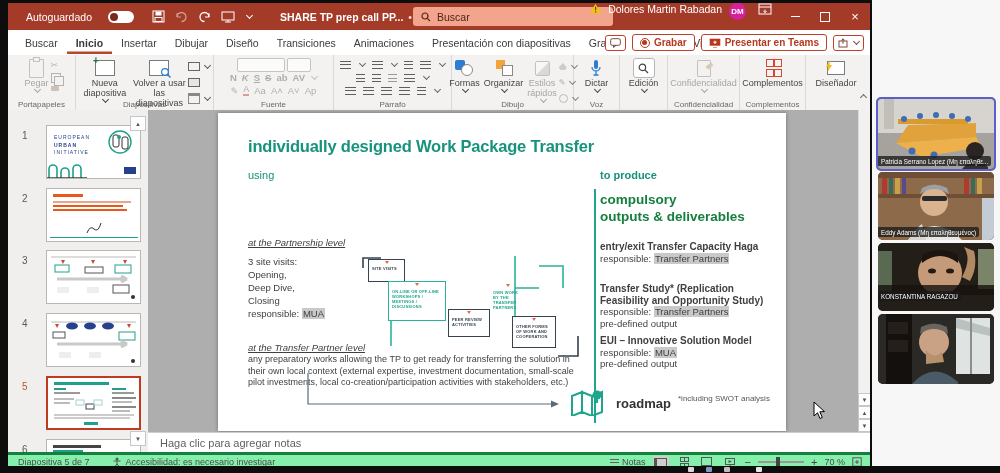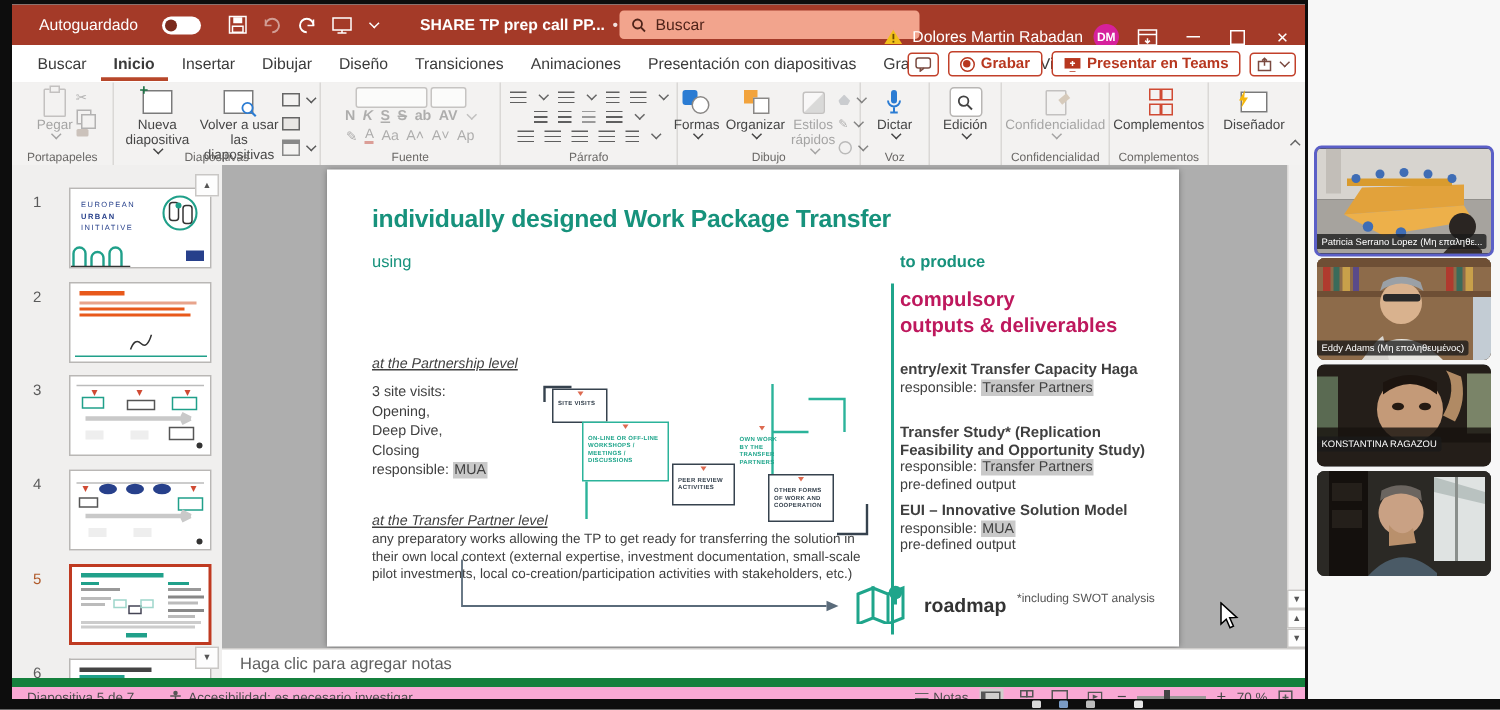--- a/index.html
+++ b/index.html
@@ -47,21 +47,21 @@
   .editor{position:absolute;left:140px;top:107px;width:710px;height:322px;background:#aeaeae}
   .vscroll{position:absolute;left:850px;top:107px;width:12px;height:322px;background:#f2f1f0;border-left:1px solid #dcdad8}
   .slide{position:absolute;left:70px;top:3px;width:568px;height:318px;background:#fff;box-shadow:0 0 4px rgba(0,0,0,.35)}
   .teal{color:#17927c}
   .hl{background:#c9c9c9;padding:0 1px}
   .itund{font-style:italic;text-decoration:underline;color:#3f3f3f}
   .dbox{position:absolute;box-sizing:border-box;font-size:4px;font-weight:bold;line-height:1.25;padding:4px 3px 2px;text-align:left;letter-spacing:.2px}
   .dbox .pin{position:absolute;top:1px;left:50%;margin-left:-2px;width:0;height:0;border-left:2.5px solid transparent;border-right:2.5px solid transparent;border-top:3.5px solid #dd6a50}
   
   .notes{position:absolute;left:140px;top:429px;width:722px;height:20px;background:#fff;border-top:1px solid #cfcdcb;font-size:11px;color:#5f5f5f;display:flex;align-items:center;padding-left:12px;box-sizing:border-box}
-  .status{position:absolute;left:0;top:449px;width:862px;height:14px;background:#f9a8d4;border-top:6px solid #15803d;font-size:9px;color:#4b4b4b;display:flex;align-items:center}
+  .status{position:absolute;left:0;top:449px;width:862px;height:14px;background:#86efac;border-top:3px solid #15803d;font-size:9px;color:#4b4b4b;display:flex;align-items:center}
   .vicon{width:16px;height:12px;display:flex;align-items:center;justify-content:center;font-size:8px;color:#555}
   
   .teams{position:absolute;left:872px;top:0;width:128px;height:466px;background:#f7f7f7}
   .vtile{position:absolute;left:6px;width:116px;border-radius:5px;overflow:hidden;background:#222}
   .vlabel{position:absolute;left:0;bottom:3px;max-width:112px;background:rgba(25,25,25,.78);color:#fff;font-size:6.3px;padding:1.5px 3px;white-space:nowrap;overflow:hidden;border-radius:0 2px 2px 0}
   .blackbar{position:absolute;left:0;top:466px;width:1000px;height:7px;background:#0d0d0d}
   .tki{position:absolute;top:467px;width:6px;height:5px;border-radius:1px}
 </style>
 </head>
 <body>
@@ -96,21 +96,21 @@
     <span class="txt" style="margin:0 5px;opacity:.85">•</span>
     <span class="txt" style="opacity:.9">Guardado en Este PC</span>
     <span class="cv" style="color:#fff;margin-left:4px"></span>
     <div class="search">
       <svg width="10" height="10" viewBox="0 0 10 10">
           <circle cx="4" cy="4" r="3" fill="none" stroke="#50241a" stroke-width="1.2"></circle>
           <path d="M6.3 6.3 L9 9" stroke="#50241a" stroke-width="1.2"></path>
         </svg>
       <span>Buscar</span>
     </div>
-    <div style="position:absolute;right:0;top:0;height:43px;display:flex;align-items:center">
+    <div style="position:absolute;right:0;top:0;height:43px;display:flex;align-items:flex-start">
       <svg width="13" height="11" viewBox="0 0 13 11" style="margin-right:6px">
           <path d="M6.5 0.8 L12.4 10.4 L0.6 10.4 Z" fill="#f2c01a"></path>
           <rect x="6" y="3.6" width="1.2" height="3.6" fill="#6b4d00"></rect>
           <rect x="6" y="8.2" width="1.2" height="1.2" fill="#6b4d00"></rect>
         </svg>
       <span class="txt" style="margin-right:7px">Dolores Martin Rabadan</span>
       <span class="avatar">DM</span>
       <svg width="14" height="12" viewBox="0 0 14 12" style="margin:0 8px 0 12px">
           <rect x="1" y="1" width="12" height="10" fill="none" stroke="#fff"></rect>
           <path d="M1 4 h12" stroke="#fff"></path>
@@ -494,21 +494,21 @@
     </div>
     <div class="sbbtn" style="right:2px;top:6px">▲</div>
     <div class="sbbtn" style="right:2px;bottom:6px">▼</div>
   </div>
 
   <div class="editor">
     <div class="slide">
       <div class="abs teal" style="left:30px;top:24px;font-size:16.5px;font-weight:bold;letter-spacing:-.2px">individually designed Work Package Transfer</div>
       <div class="abs teal" style="left:30px;top:56px;font-size:11px;font-weight:normal">using</div>
       <div class="abs teal" style="left:382px;top:56px;font-size:11px;font-weight:bold">to produce</div>
-      <div class="abs" style="left:382px;top:78px;font-size:13.5px;font-weight:bold;color:#be185d;line-height:17px">
+      <div class="abs" style="left:382px;top:78px;font-size:13.5px;font-weight:bold;color:#15803d;line-height:17px">
         <div>compulsory</div>
         <div>outputs &amp; deliverables</div>
       </div>
       <div class="abs" style="left:376px;top:76px;width:1.5px;height:234px;background:#1fa58b"></div>
 
       <div class="abs itund" style="left:30px;top:124px;font-size:9.5px">at the Partnership level</div>
       <div class="abs" style="left:30px;top:142px;font-size:9.5px;color:#3f3f3f;line-height:13px">
         <div>3 site visits:</div>
         <div>Opening,</div>
         <div>Deep Dive,</div>

